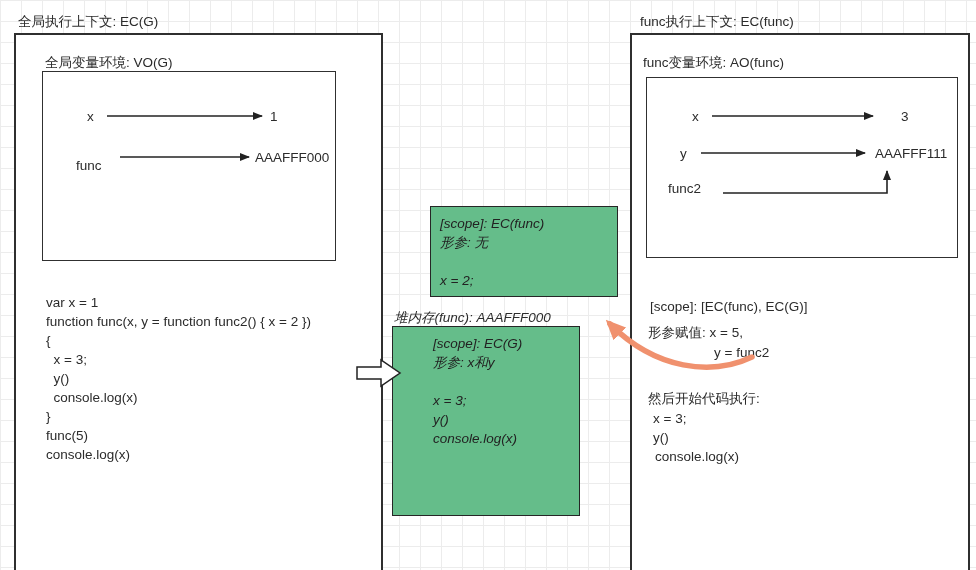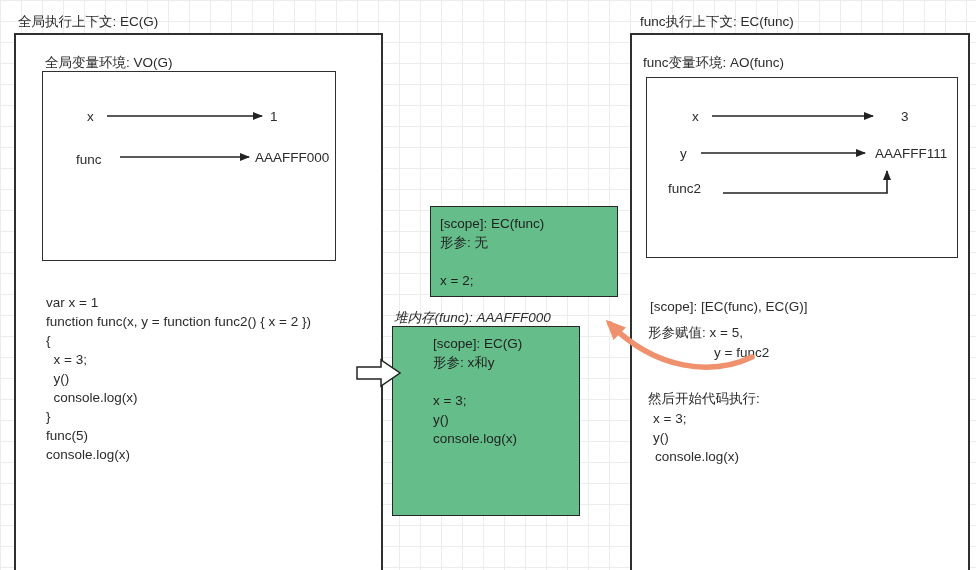--- a/index.html
+++ b/index.html
@@ -9,37 +9,37 @@
     background-color:#ffffff;
     background-image:
       linear-gradient(to right,#ececec 1px,transparent 1px),
       linear-gradient(to bottom,#ececec 1px,transparent 1px);
     background-size:21px 21px;
   }
   .panel{position:absolute;background:#ffffff;border:2px solid #2f2f2f;}
   .innerbox{position:absolute;background:#ffffff;border:1.5px solid #303030;}
   .txt{position:absolute;white-space:pre;font-size:13.5px;line-height:17px;color:#2b2b2b;}
   .greenbox{position:absolute;background:#65bd8a;border:1.5px solid #262626;box-sizing:border-box;padding:7px 9px;}
-  .greenbox .gline{white-space:pre;font-size:13.5px;line-height:19px;color:#222222;}
+  .greenbox .gline{white-space:pre;font-size:13.5px;line-height:19px;color:#222222;font-style:italic;}
   svg.overlay{position:absolute;left:0;top:0;pointer-events:none;}
 </style>
 </head>
 <body>
 
 <div id="canvas">
 
   <div class="panel" style="left:14px;top:33px;width:365px;height:600px;"></div>
   <div class="txt" style="left:18px;top:13px;">全局执行上下文: EC(G)</div>
 
   <div class="innerbox" style="left:42px;top:71px;width:292px;height:188px;"></div>
   <div class="txt" style="left:45px;top:54px;">全局变量环境: VO(G)</div>
 
   <div class="txt" style="left:87px;top:108px;">x</div>
   <div class="txt" style="left:270px;top:108px;">1</div>
-  <div class="txt" style="left:76px;top:151px;text-align:center;">func</div>
+  <div class="txt" style="left:76px;top:157px;text-align:center;">func</div>
   <div class="txt" style="left:255px;top:149px;">AAAFFF000</div>
 
   <div>
     <div class="txt" style="left:46px;top:294px;">var x = 1</div>
     <div class="txt" style="left:46px;top:313px;">function func(x, y = function func2() { x = 2 })</div>
     <div class="txt" style="left:46px;top:332px;">{</div>
     <div class="txt" style="left:46px;top:351px;">  x = 3;</div>
     <div class="txt" style="left:46px;top:370px;">  y()</div>
     <div class="txt" style="left:46px;top:389px;">  console.log(x)</div>
     <div class="txt" style="left:46px;top:408px;">}</div>

